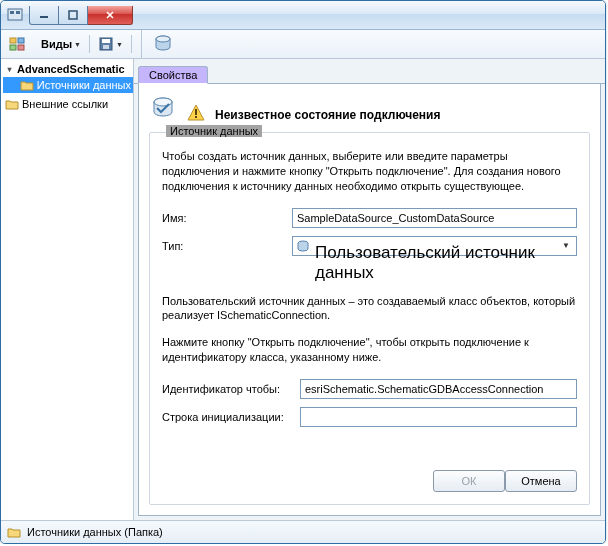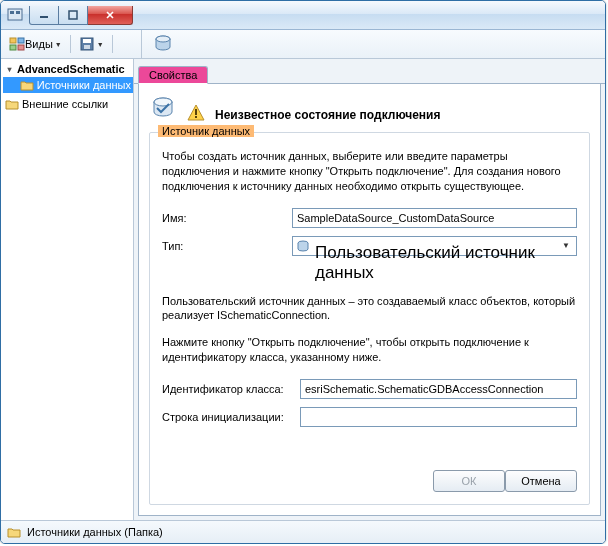--- a/index.html
+++ b/index.html
@@ -94,21 +94,21 @@
     display:flex;
     align-items:center;
     padding:0 3px;
     border:1px solid transparent;
     border-radius:2px;
   }
   .tool-sep {
     width:1px; height:18px; background:#b9c8d8; margin:0 2px;
   }
   .tool-label {
-    font-size:11px; font-weight:normal; color:#000; margin-left:0;
+    font-size:11px; font-weight:bold; color:#000; margin-left:16px;
   }
   .dropdown-arrow {
     font-size:7px; margin-left:2px; color:#333;
   }
   .big-link {
     color:#1b6fb5;
     font-weight:bold;
     font-size:12px;
   }
 
@@ -160,21 +160,21 @@
   .tabstrip {
     height:21px;
     display:flex;
     align-items:flex-end;
     padding:0 4px;
     border-bottom:1px solid #9fb3c8;
     background:#eef3f8;
     margin-top:3px;
   }
   .tab {
-    background:#ec4899;
+    background:#c4b5fd;
     border:1px solid #9fb3c8;
     border-bottom:1px solid #fff;
     border-radius:3px 3px 0 0;
     padding:2px 10px;
     font-size:11px;
     position:relative;
     top:1px;
   }
   .tabpage {
     flex:1;
@@ -200,22 +200,22 @@
     border:1px solid #cfd8e2;
     border-radius:2px;
     padding:12px 12px 12px 12px;
     position:relative;
     flex:1;
     display:flex;
     flex-direction:column;
   }
   .group-title {
     position:absolute;
-    top:-8px; left:8px;
-    background:#fdba74;
+    top:-8px; left:16px;
+    background:#a3a3a3;
     padding:0 4px;
     font-size:11px;
   }
   .desc {
     font-size:11px;
     line-height:1.35;
     margin:4px 0 14px 0;
   }
   .form-row {
     display:flex;
@@ -439,21 +439,21 @@
               </div>
             </div>
           </div>
 
           <div style="height:26px"></div>
 
           <div class="desc" style="margin-bottom:8px">Пользовательский источник данных – это создаваемый класс объектов, который реализует ISchematicConnection.</div>
           <div class="desc">Нажмите кнопку "Открыть подключение", чтобы открыть подключение к идентификатору класса, указанному ниже.</div>
 
           <div class="form-row">
-            <div class="form-label" style="width:138px">Идентификатор класса:</div>
+            <div class="form-label" style="width:138px">Идентификатор чтобы:</div>
             <div class="form-field">
               <input class="text" type="text" value="esriSchematic.SchematicGDBAccessConnection" style="">
             </div>
           </div>
           <div class="form-row">
             <div class="form-label" style="width:138px">Строка инициализации:</div>
             <div class="form-field">
               <input class="text" type="text" value="" style="">
             </div>
           </div>

